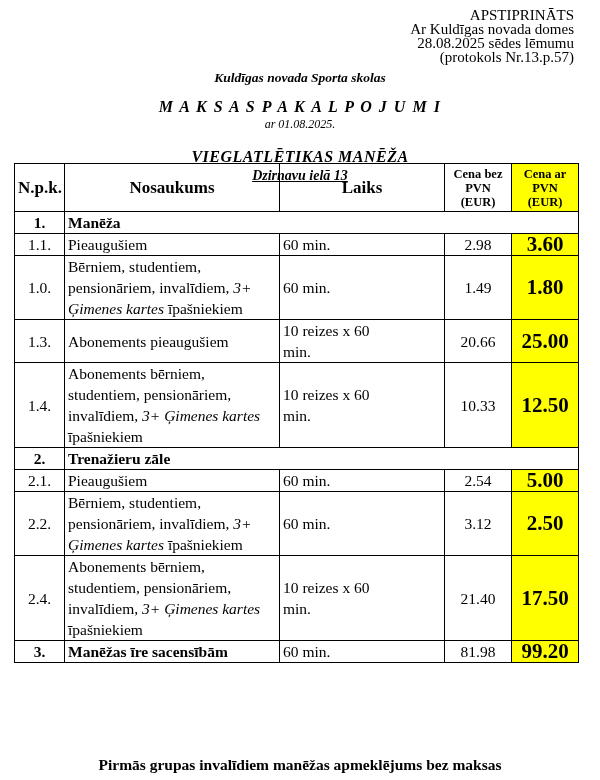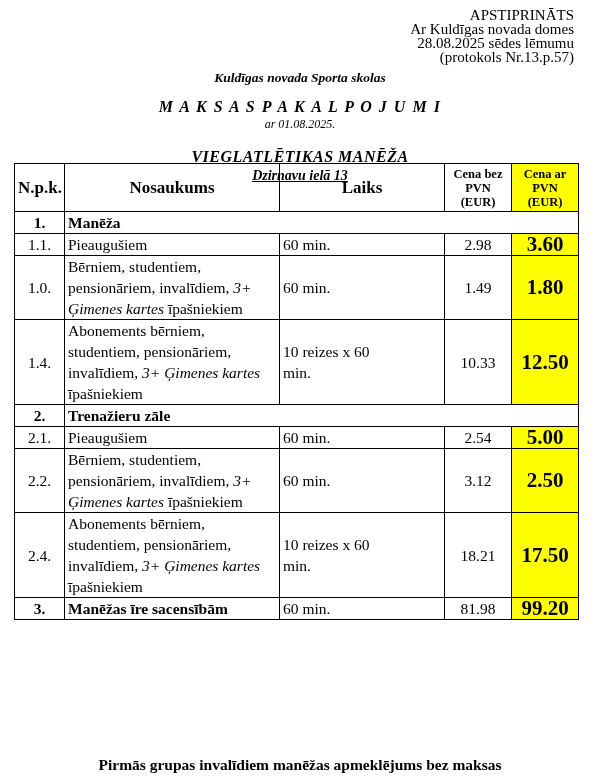--- a/index.html
+++ b/index.html
@@ -117,20 +117,28 @@
         <td class="c-pinc">3.60</td>
       </tr>
       <tr>
         <td class="c-npk">1.0.</td>
         <td class="c-name"><span>Bērniem, studentiem, pensionāriem, invalīdiem, </span><i>3+ Ģimenes kartes</i><span> īpašniekiem</span></td>
         <td class="c-time">60 min.</td>
         <td class="c-pex">1.49</td>
         <td class="c-pinc">1.80</td>
       </tr>
       <tr>
+        <td class="c-npk">1.3.</td>
+        <td class="c-name"><span>Abonements pieaugušiem</span><i></i><span></span></td>
+        <td class="c-time">10 reizes x 60
+min.</td>
+        <td class="c-pex">20.66</td>
+        <td class="c-pinc">25.00</td>
+      </tr>
+      <tr>
         <td class="c-npk">1.4.</td>
         <td class="c-name"><span>Abonements bērniem, studentiem, pensionāriem, invalīdiem, </span><i>3+ Ģimenes kartes</i><span> īpašniekiem</span></td>
         <td class="c-time">10 reizes x 60
 min.</td>
         <td class="c-pex">10.33</td>
         <td class="c-pinc">12.50</td>
       </tr>
       <tr>
         <td class="c-npk sec">2.</td>
         <td class="c-name sec" colspan="4">Trenažieru zāle</td>
@@ -147,21 +155,21 @@
         <td class="c-name"><span>Bērniem, studentiem, pensionāriem, invalīdiem, </span><i>3+ Ģimenes kartes</i><span> īpašniekiem</span></td>
         <td class="c-time">60 min.</td>
         <td class="c-pex">3.12</td>
         <td class="c-pinc">2.50</td>
       </tr>
       <tr>
         <td class="c-npk">2.4.</td>
         <td class="c-name"><span>Abonements bērniem, studentiem, pensionāriem, invalīdiem, </span><i>3+ Ģimenes kartes</i><span> īpašniekiem</span></td>
         <td class="c-time">10 reizes x 60
 min.</td>
-        <td class="c-pex">18.21</td>
+        <td class="c-pex">21.40</td>
         <td class="c-pinc">17.50</td>
       </tr>
       <tr>
         <td class="c-npk rowbold">3.</td>
         <td class="c-name rowbold"><span>Manēžas īre sacensībām</span><i></i><span></span></td>
         <td class="c-time">60 min.</td>
         <td class="c-pex">81.98</td>
         <td class="c-pinc">99.20</td>
       </tr>
     </tbody>

